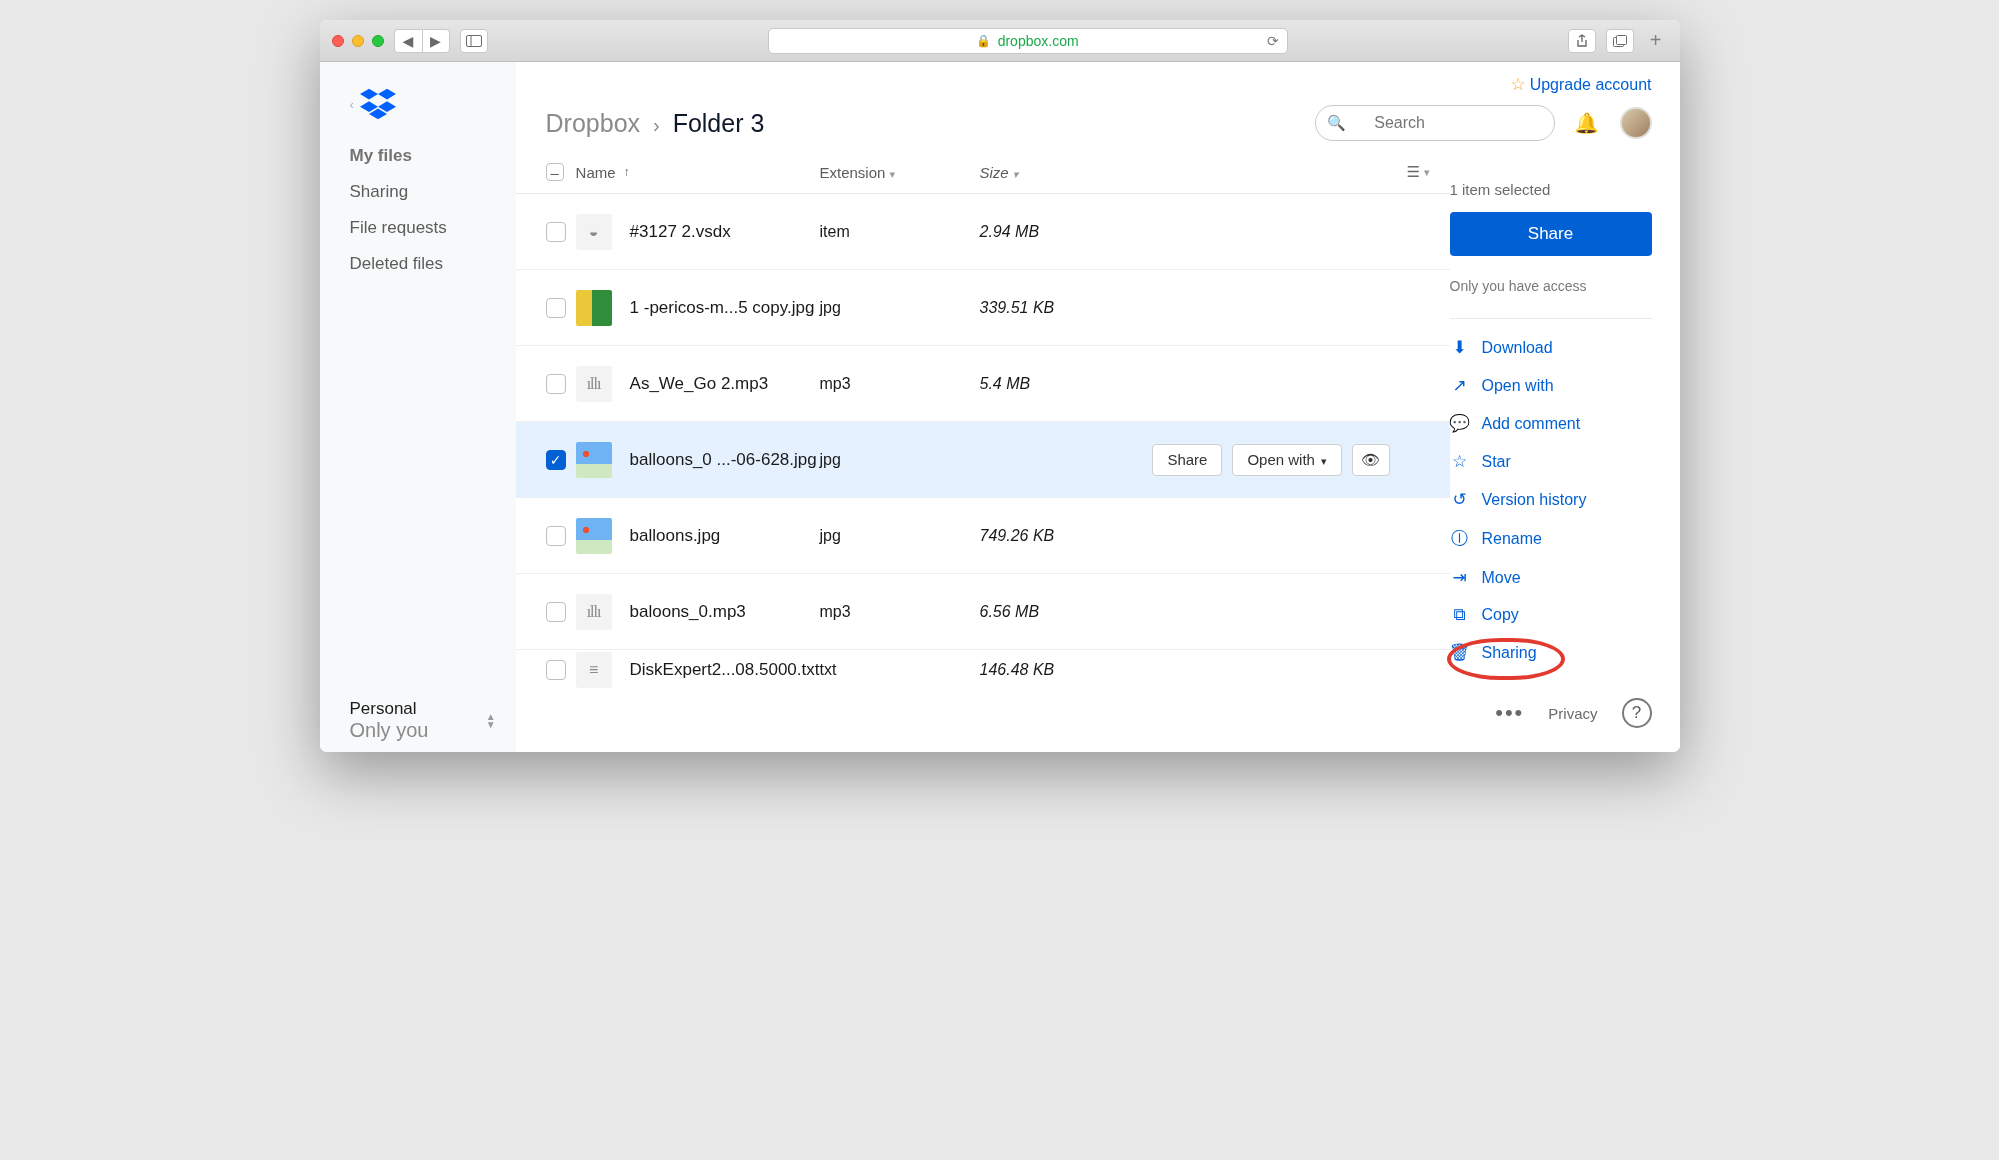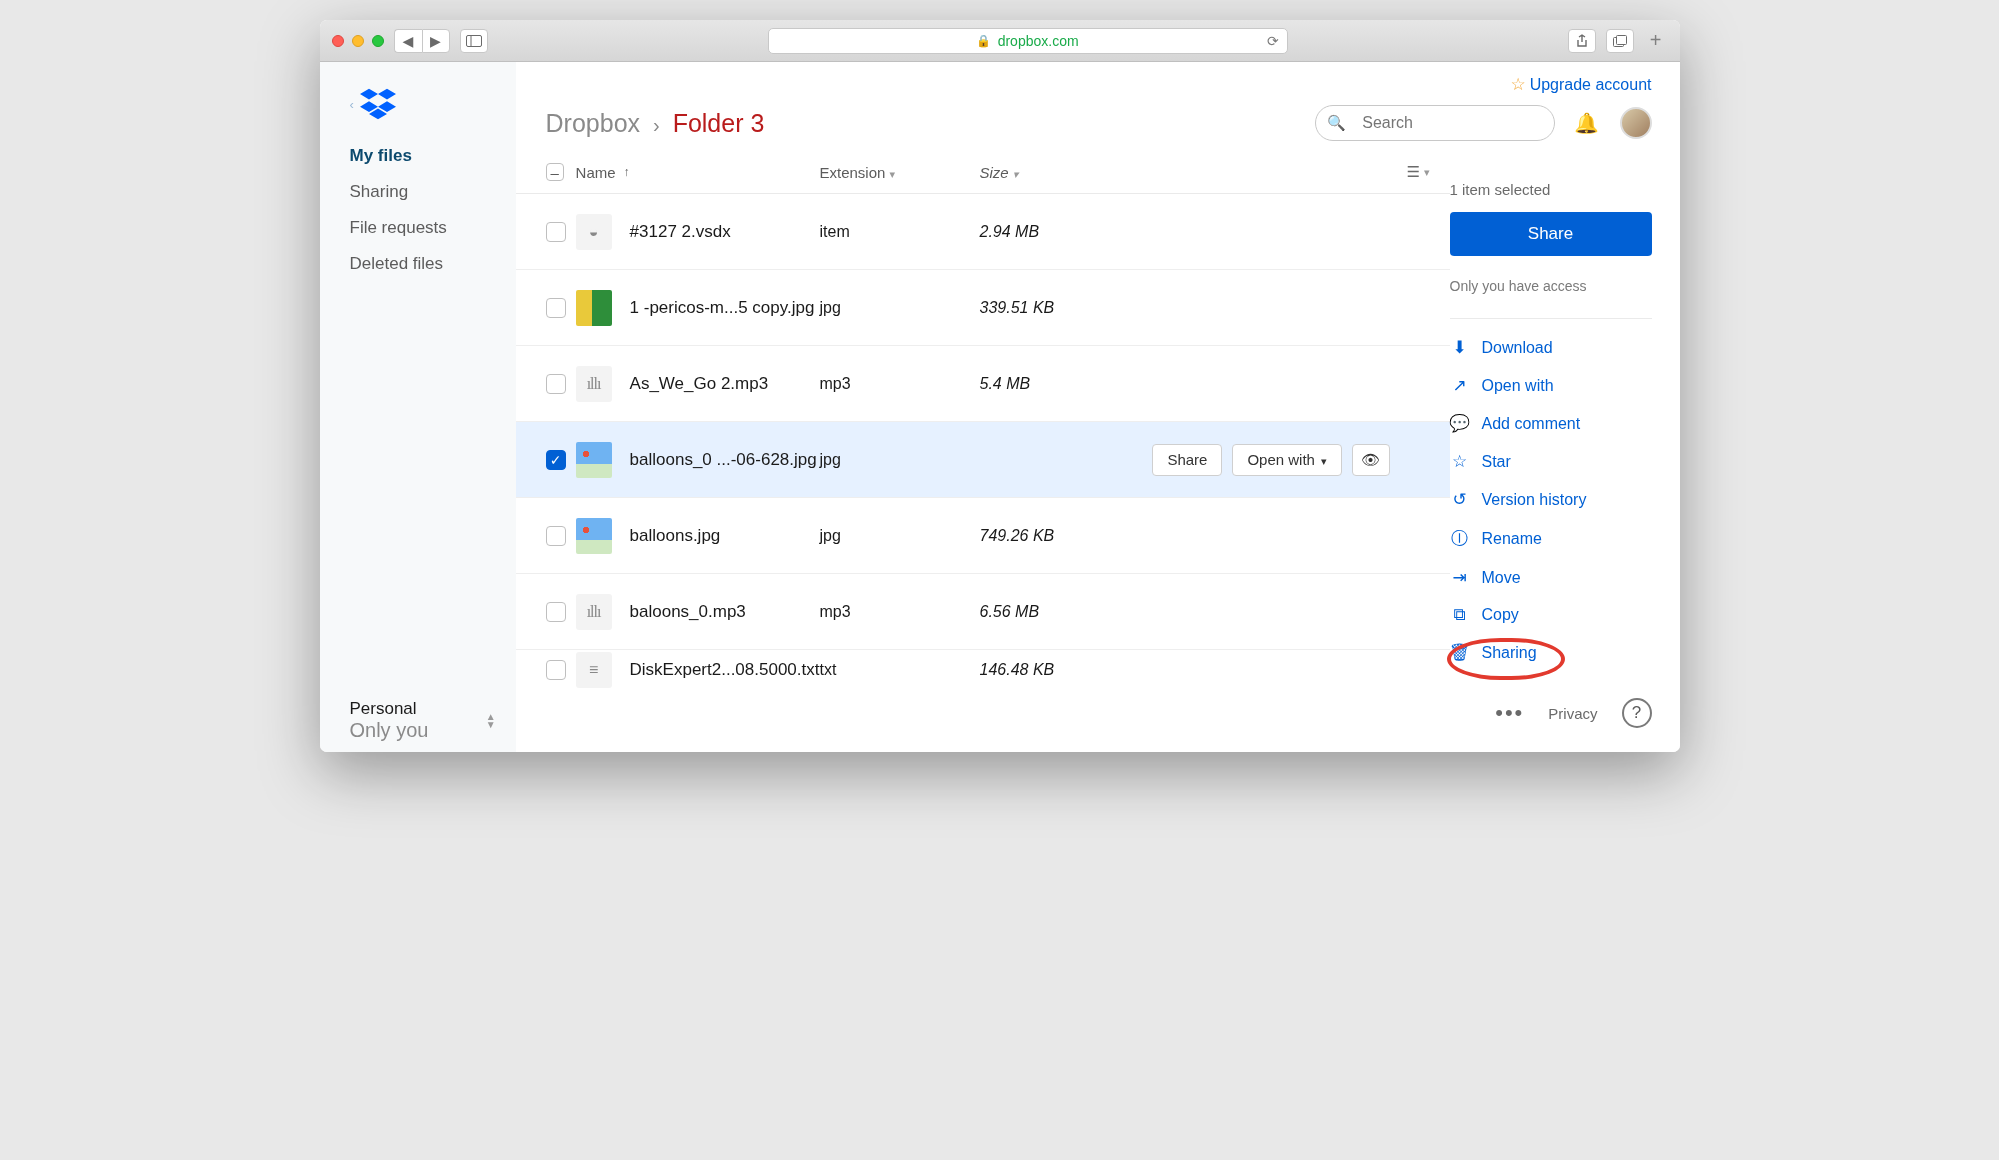--- a/index.html
+++ b/index.html
@@ -56,39 +56,39 @@
   .app { display:flex; height:690px; }
   .sidebar {
     width:255px; background:#f7f9fa; padding:26px 0 10px 30px;
     display:flex; flex-direction:column;
   }
   .logo { margin-bottom:26px; display:flex; align-items:center; gap:6px;}
   .logo svg { width:36px; height:32px; }
   .logo-caret { color:#9bb9d6; font-size:13px;}
   .nav-primary a { display:block; color:#0160d4; font-size:21px; font-weight:500; margin-bottom:36px; text-decoration:none;}
   .nav-sub a { display:block; font-size:17px; text-decoration:none; margin-bottom:16px; color:#5c5c5c;}
-  .nav-sub a.active { color:#0c4a6e; font-weight:600;}
+  .nav-sub a.active { color:#737373; font-weight:600;}
   .sidebar-footer { margin-top:auto; padding-right:20px; display:flex; justify-content:space-between; align-items:center;}
   .sidebar-footer .acct-name { font-size:17px; color:#1a1a1a;}
   .sidebar-footer .acct-sub { font-size:20px; color:#8a8a8a;}
   .sidebar-footer .updown { display:flex; flex-direction:column; font-size:10px; color:#9a9a9a; gap:0; line-height:8px;}
   
   .main { flex:1; background:#fff; display:flex; flex-direction:column; }
   .topbar { display:flex; justify-content:flex-end; align-items:center; gap:20px; padding:12px 28px 0 0;}
   .upgrade { color:#0160d4; font-size:16px; text-decoration:none;}
   .upgrade-star { color:#f2a93c; font-size:17px; margin-right:4px;}
   .header-row { display:flex; align-items:center; padding:10px 28px 22px 30px; gap:20px;}
   .breadcrumb { font-size:25px; color:#8a8a8a; flex:1;}
-  .breadcrumb .current { color:#b91c1c;}
+  .breadcrumb .current { color:#0f172a;}
   .breadcrumb .sep { margin:0 6px; font-size:20px;}
   .searchbox {
     border:1px solid #c8c8c8; border-radius:20px; height:36px; width:240px;
     display:flex; align-items:center; padding:0 12px; gap:8px; color:#8a8a8a;
   }
-  .searchbox input { border:none; outline:none; font-size:16px; flex:1; background:transparent; color:#6d28d9;}
+  .searchbox input { border:none; outline:none; font-size:16px; flex:1; background:transparent; color:#6d28d9;margin-left:12px;}
   .folder-chip { width:18px; height:14px; background:#9ec8ff; border-radius:2px; border-top:3px solid #9ec8ff;}
   .bell { color:#6a6a6a; font-size:20px;}
   .avatar { width:32px; height:32px; border-radius:50%; background:linear-gradient(135deg,#d8c9a8,#a07f60); border:2px solid #ddd;}
   
   .content { display:flex; flex:1; overflow:hidden;}
   .files-col { flex:1; padding:0 0 0 0;}
   .side-col { width:230px; padding:18px 28px 0 0; position:relative;}
   
   .table-head {
     display:flex; align-items:center; padding:0 0 12px 0; border-bottom:1px solid #eaeaea;

